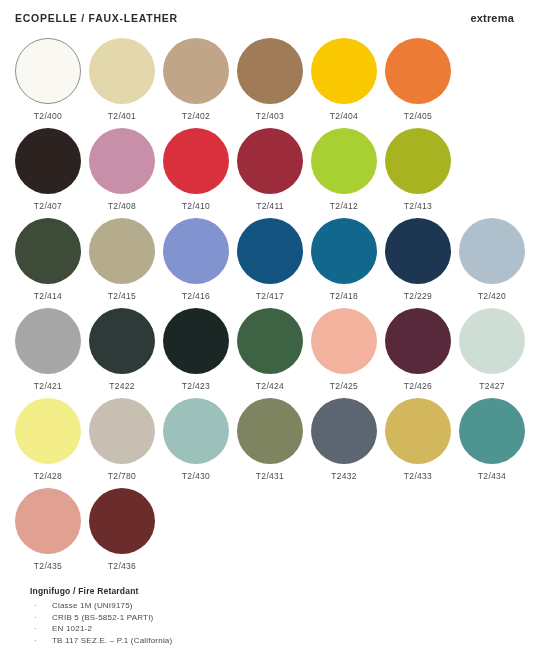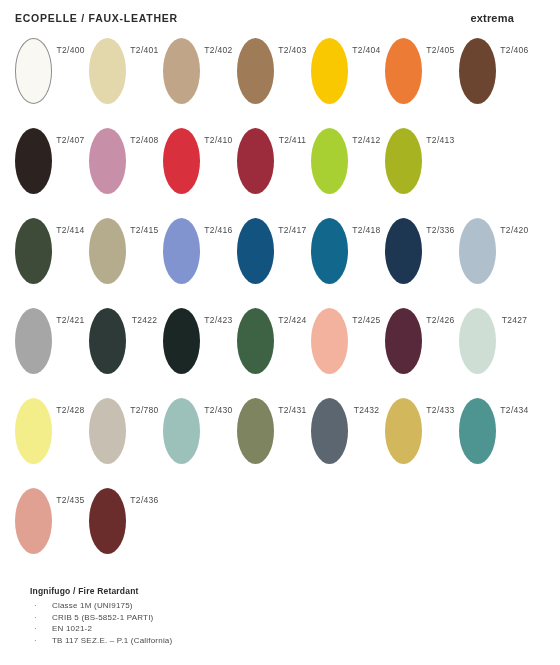--- a/index.html
+++ b/index.html
@@ -52,20 +52,21 @@
     width: 530px;
   }
   .swatch-row {
     display: flex;
     height: 90px;
   }
   .swatch-cell {
     width: 74px;
     margin-right: 0;
     display: flex;
+    flex-direction: column;
     align-items: flex-start;
   }
   .swatch-circle {
     width: 66px;
     height: 66px;
     border-radius: 50%;
     box-sizing: border-box;
   }
   .swatch-circle.outlined {
     border: 1px solid #8e8e8e;
@@ -140,24 +141,20 @@
         <div class="swatch-label">T2/403</div>
       </div>
       <div class="swatch-cell">
         <div class="swatch-circle" style="background: rgb(250, 200, 0);"></div>
         <div class="swatch-label">T2/404</div>
       </div>
       <div class="swatch-cell">
         <div class="swatch-circle" style="background: rgb(236, 123, 54);"></div>
         <div class="swatch-label">T2/405</div>
       </div>
-      <div class="swatch-cell">
-        <div class="swatch-circle" style="background: rgb(107, 69, 48);"></div>
-        <div class="swatch-label">T2/406</div>
-      </div>
     </div>
     <div class="swatch-row">
       <div class="swatch-cell">
         <div class="swatch-circle" style="background: rgb(44, 34, 32);"></div>
         <div class="swatch-label">T2/407</div>
       </div>
       <div class="swatch-cell">
         <div class="swatch-circle" style="background: rgb(200, 143, 168);"></div>
         <div class="swatch-label">T2/408</div>
       </div>
@@ -194,21 +191,21 @@
       <div class="swatch-cell">
         <div class="swatch-circle" style="background: rgb(19, 83, 127);"></div>
         <div class="swatch-label">T2/417</div>
       </div>
       <div class="swatch-cell">
         <div class="swatch-circle" style="background: rgb(18, 104, 140);"></div>
         <div class="swatch-label">T2/418</div>
       </div>
       <div class="swatch-cell">
         <div class="swatch-circle" style="background: rgb(29, 54, 82);"></div>
-        <div class="swatch-label">T2/336</div>
+        <div class="swatch-label">T2/229</div>
       </div>
       <div class="swatch-cell">
         <div class="swatch-circle" style="background: rgb(175, 192, 204);"></div>
         <div class="swatch-label">T2/420</div>
       </div>
     </div>
     <div class="swatch-row">
       <div class="swatch-cell">
         <div class="swatch-circle" style="background: rgb(166, 166, 166);"></div>
         <div class="swatch-label">T2/421</div>

